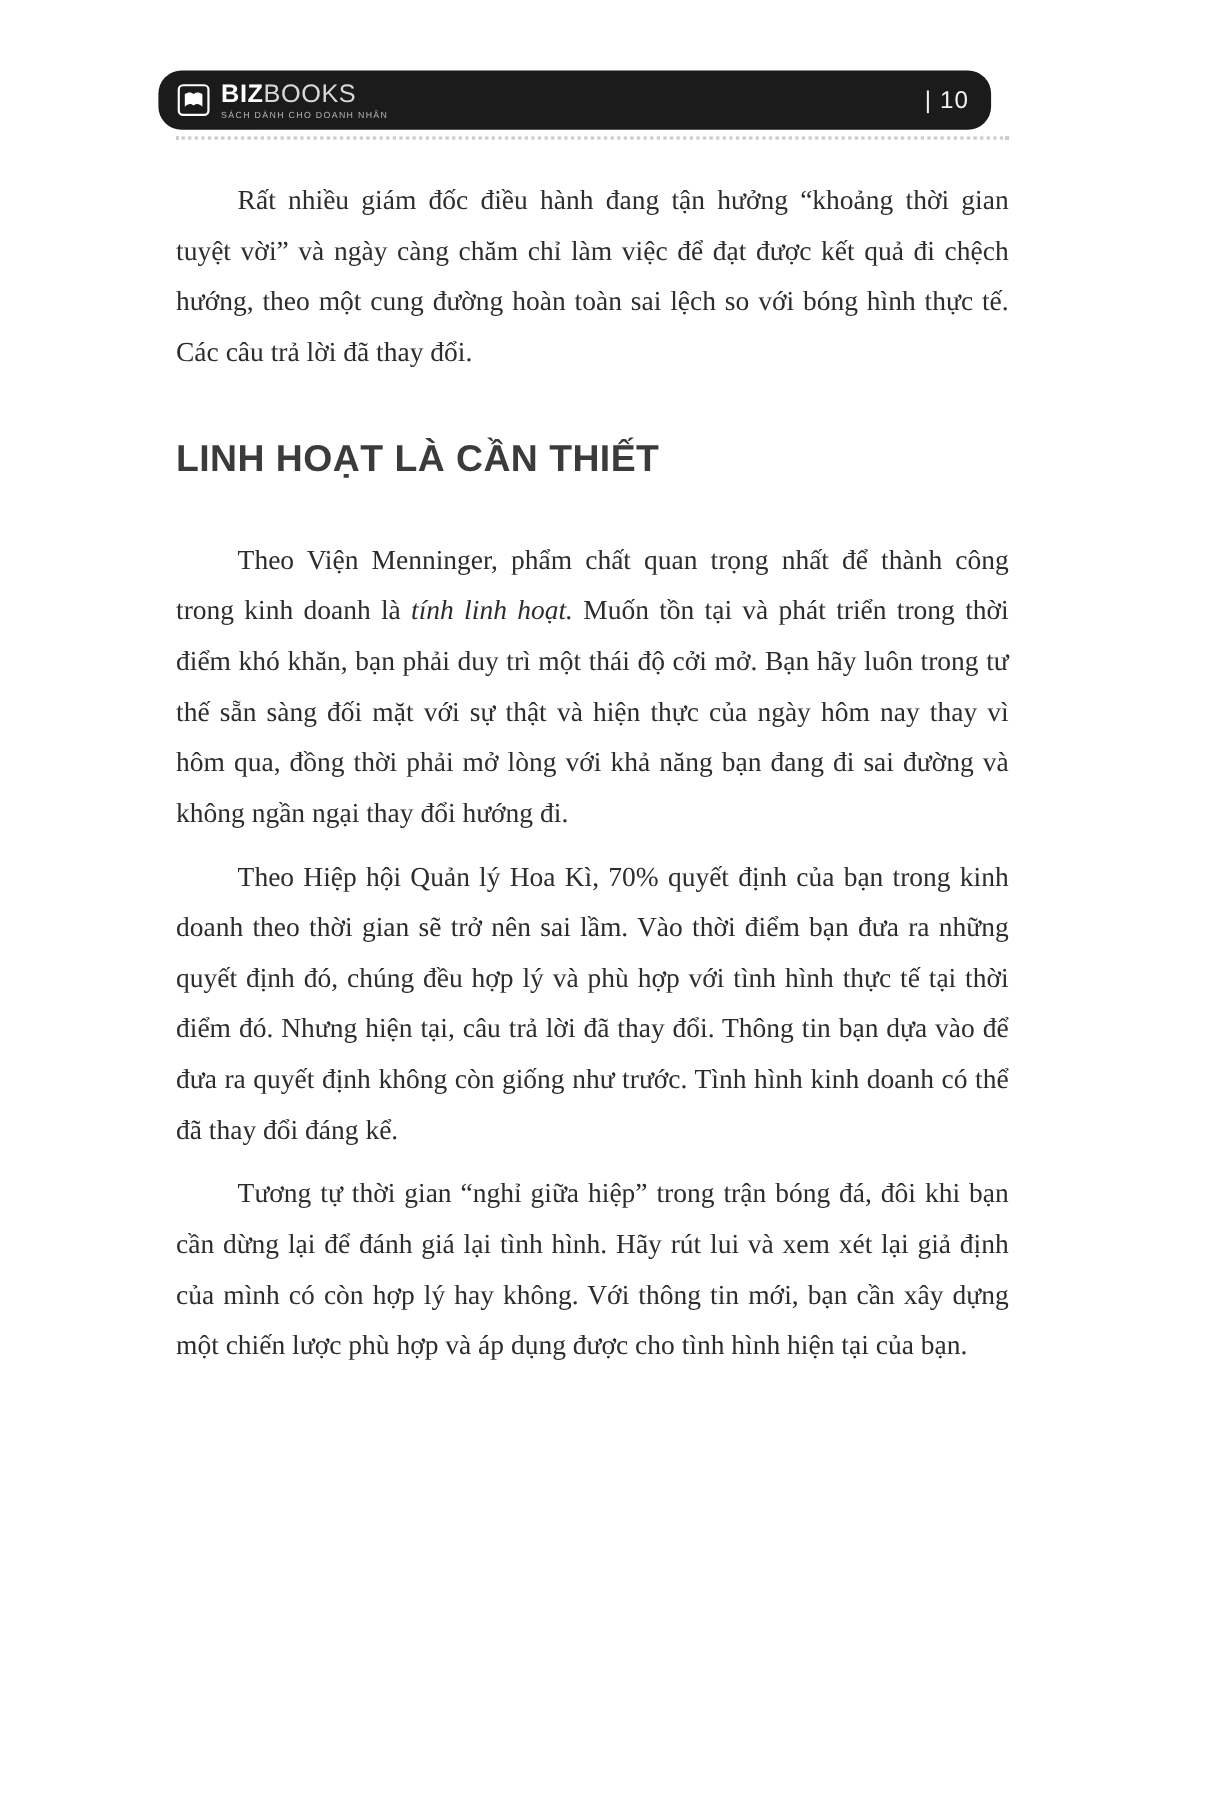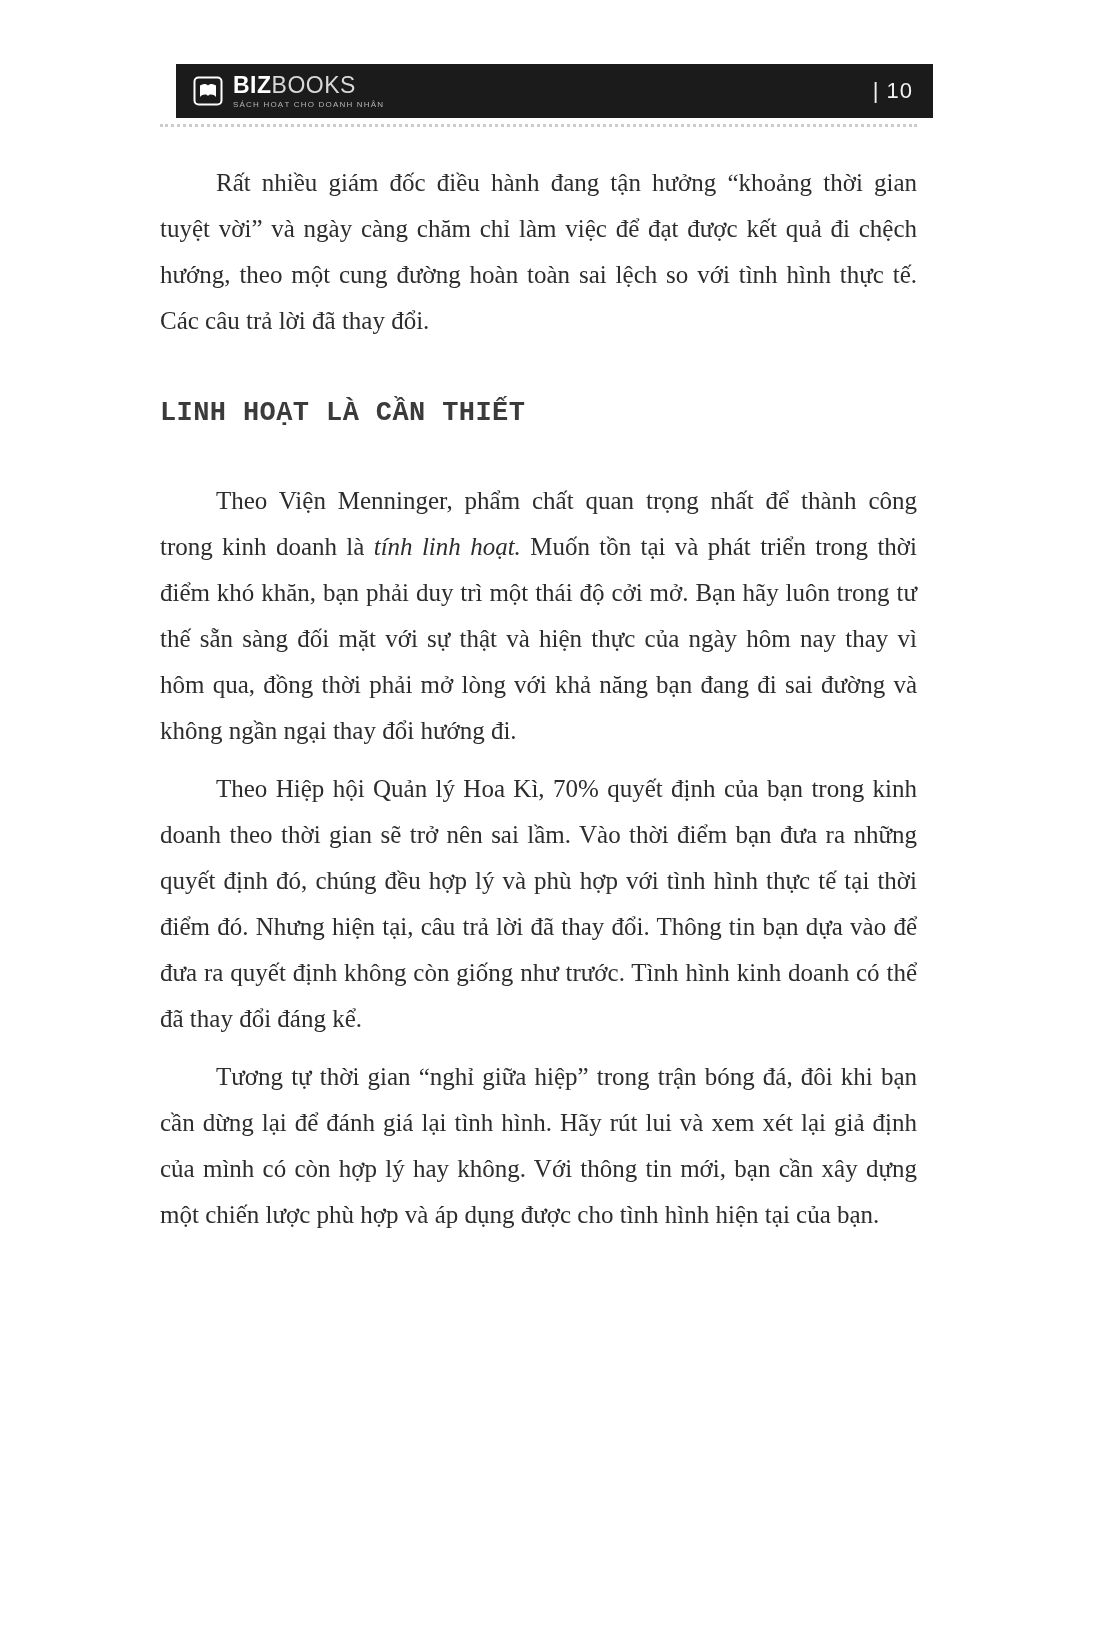--- a/index.html
+++ b/index.html
@@ -13,29 +13,30 @@
   }
   .page {
     position: absolute;
     inset: 0;
     background: #ffffff;
   }
 
   
   .header-bar {
     position: absolute;
-    left: 176px;
+    left: 144px;
     top: 64px;
     width: 757px;
     height: 54px;
     background: #1b1b1b;
     display: flex;
     align-items: center;
     justify-content: space-between;
     padding: 0 20px 0 16px;
+    border-radius: 21px;
   }
   .header-dotted {
     position: absolute;
     left: 160px;
     top: 124px;
     width: 757px;
     height: 0;
     border-top: 3px dotted #cccccc;
   }
   .logo {
@@ -90,22 +91,22 @@
     font-family: "Liberation Serif", serif;
     font-size: 25px;
     line-height: 46px;
     color: #2d2d2d;
     text-align: justify;
     text-indent: 56px;
     margin-bottom: 12px;
   }
   .body-para em { font-style: italic; margin-top: 48px; }
   .section-heading {
-    font-family: Liberation Mono, monospace;
-    font-size: 27px;
+    font-family: Liberation Sans, sans-serif;
+    font-size: 34px;
     font-weight: 700;
     letter-spacing: 0.4px;
     color: #3b3b3b;
     margin-top: 54px;
     margin-bottom: 50px;
   }
 </style>
 </head>
 <body>
 
@@ -114,30 +115,30 @@
   <header class="header-bar">
     <div class="logo">
       <span class="logo-icon">
         <svg width="30" height="30" viewBox="0 0 30 30" aria-hidden="true">
           <rect x="1.5" y="1.5" width="27" height="27" rx="4" fill="none" stroke="#ffffff" stroke-width="2"></rect>
           <path d="M7 21 C10 18,13 18,15 20 C17 18,20 18,23 21 L23 9.5 C20 7.5,17 7.5,15 9.5 C13 7.5,10 7.5,7 9.5 Z" fill="#ffffff"></path>
         </svg>
       </span>
       <div class="logo-textwrap">
         <div class="logo-title"><span class="part1">BIZ</span><span class="part2">BOOKS</span></div>
-        <div class="logo-tagline">SÁCH HOẠT CHO DOANH NHÂN</div>
+        <div class="logo-tagline">SÁCH DÀNH CHO DOANH NHÂN</div>
       </div>
     </div>
     <div class="page-number">| 10</div>
   </header>
   <div class="header-dotted"></div>
 
   <main class="content">
 
-    <p class="body-para">Rất nhiều giám đốc điều hành đang tận hưởng “khoảng thời gian tuyệt vời” và ngày càng chăm chỉ làm việc để đạt được kết quả đi chệch hướng, theo một cung đường hoàn toàn sai lệch so với tình hình thực tế. Các câu trả lời đã thay đổi.</p>
+    <p class="body-para">Rất nhiều giám đốc điều hành đang tận hưởng “khoảng thời gian tuyệt vời” và ngày càng chăm chỉ làm việc để đạt được kết quả đi chệch hướng, theo một cung đường hoàn toàn sai lệch so với bóng hình thực tế. Các câu trả lời đã thay đổi.</p>
 
     <h2 class="section-heading">LINH HOẠT LÀ CẦN THIẾT</h2>
 
     <p class="body-para"><span>Theo Viện Menninger, phẩm chất quan trọng nhất để thành công trong kinh doanh là </span><em>tính linh hoạt.</em><span> Muốn tồn tại và phát triển trong thời điểm khó khăn, bạn phải duy trì một thái độ cởi mở. Bạn hãy luôn trong tư thế sẵn sàng đối mặt với sự thật và hiện thực của ngày hôm nay thay vì hôm qua, đồng thời phải mở lòng với khả năng bạn đang đi sai đường và không ngần ngại thay đổi hướng đi.</span></p>
 
     <p class="body-para">Theo Hiệp hội Quản lý Hoa Kì, 70% quyết định của bạn trong kinh doanh theo thời gian sẽ trở nên sai lầm. Vào thời điểm bạn đưa ra những quyết định đó, chúng đều hợp lý và phù hợp với tình hình thực tế tại thời điểm đó. Nhưng hiện tại, câu trả lời đã thay đổi. Thông tin bạn dựa vào để đưa ra quyết định không còn giống như trước. Tình hình kinh doanh có thể đã thay đổi đáng kể.</p>
 
     <p class="body-para">Tương tự thời gian “nghỉ giữa hiệp” trong trận bóng đá, đôi khi bạn cần dừng lại để đánh giá lại tình hình. Hãy rút lui và xem xét lại giả định của mình có còn hợp lý hay không. Với thông tin mới, bạn cần xây dựng một chiến lược phù hợp và áp dụng được cho tình hình hiện tại của bạn.</p>
 
   </main>

